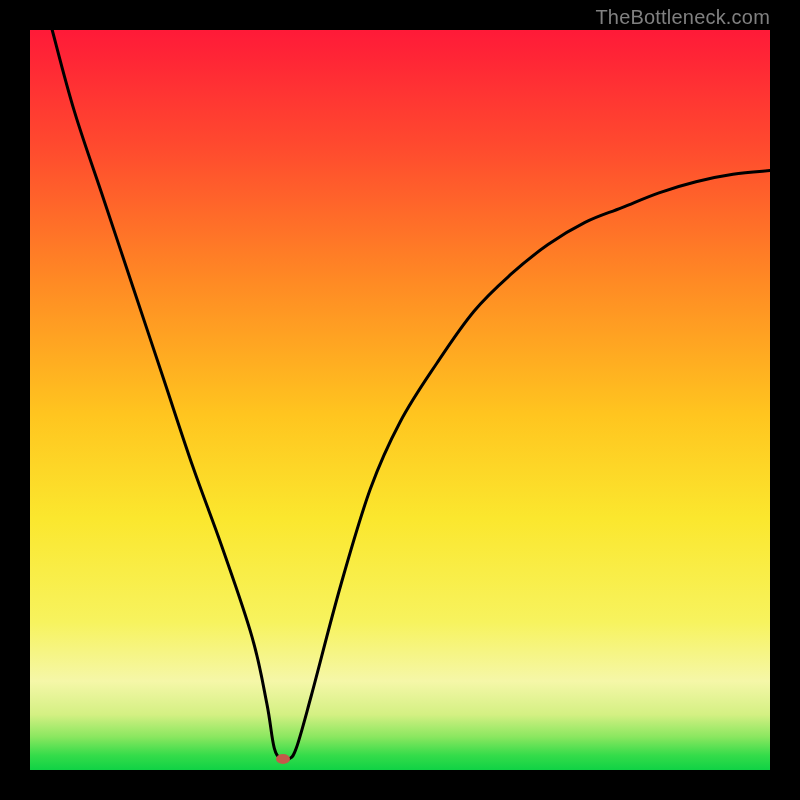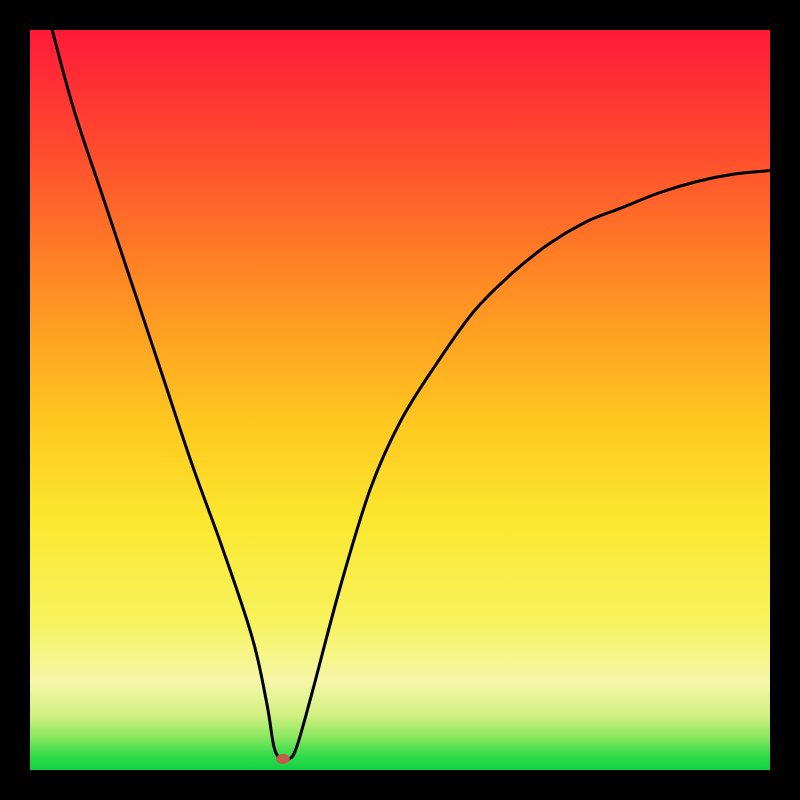--- a/index.html
+++ b/index.html
@@ -49,20 +49,21 @@
     border-radius: 50%;
     background: #c45a4a;
     transform: translate(-50%, -50%);
   }
 </style>
 </head>
 <body>
 
 <div class="frame">
 
+  <div class="watermark">TheBottleneck.com</div>
 
   <div class="plot">
 
     <svg class="gradient" viewBox="0 0 740 740" preserveAspectRatio="none">
       <defs>
         <linearGradient id="bg" x1="0" y1="0" x2="0" y2="1">
           <stop offset="0%" stop-color="#ff1a38"></stop>
           <stop offset="16%" stop-color="#ff4b2e"></stop>
           <stop offset="34%" stop-color="#ff8a24"></stop>
           <stop offset="52%" stop-color="#ffc51f"></stop>

